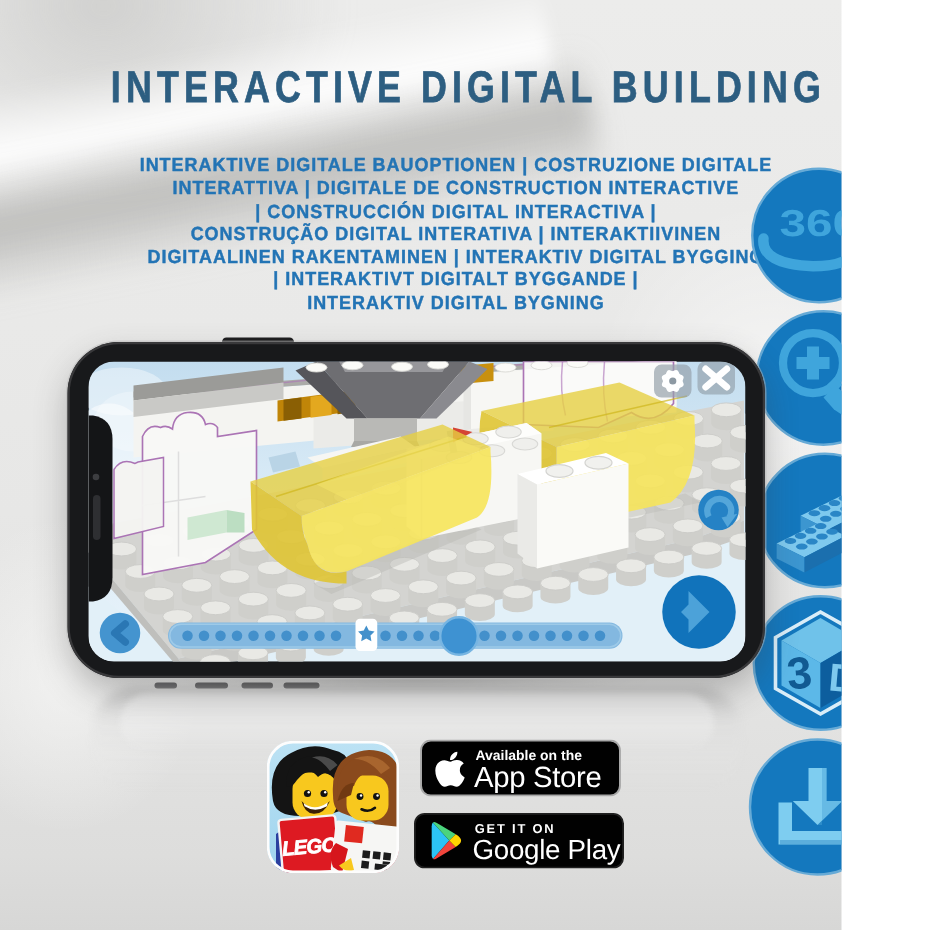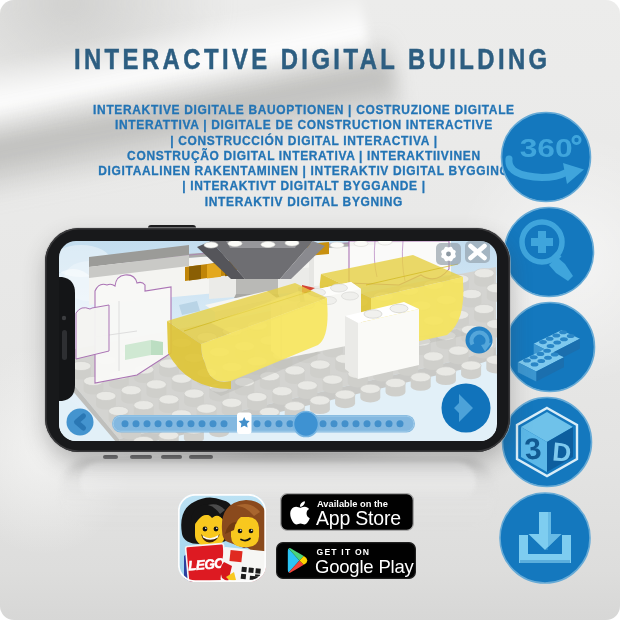--- a/index.html
+++ b/index.html
@@ -1,18 +1,18 @@
 <!DOCTYPE html>
 <html><head>
 <meta charset="utf-8">
 <style>
   html,body{margin:0;padding:0;}
   body{width:620px;height:620px;overflow:hidden;font-family:"Liberation Sans",sans-serif;}
-  #stage{position:relative;width:620px;height:620px;overflow:hidden;
-    background:linear-gradient(180deg,#ececeb 0%,#e9e9e8 35%,#e7e7e6 55%,#e3e3e2 75%,#dddddc 92%,#d7d7d6 100%);border-radius:14px;}
+  #stage{position:relative;width:561px;height:620px;overflow:hidden;
+    background:linear-gradient(180deg,#ececeb 0%,#e9e9e8 35%,#e7e7e6 55%,#e3e3e2 75%,#dddddc 92%,#d7d7d6 100%);}
   .abs{position:absolute;}
 </style>
 </head>
 <body>
 <div id="stage">
 
   <div class="abs" style="left:-120px;top:-140px;width:420px;height:320px;background:radial-gradient(ellipse 55% 55% at 45% 45%, rgba(186,186,184,0.55), rgba(200,200,198,0) 70%);filter:blur(8px);"></div>
 
   <div class="abs" style="left:-50px;top:30px;width:420px;height:80px;background:linear-gradient(180deg,rgba(255,255,255,0) 0%,rgba(255,255,255,0.95) 55%,rgba(255,255,255,0) 100%);transform:rotate(-11deg);filter:blur(5px);"></div>
 

